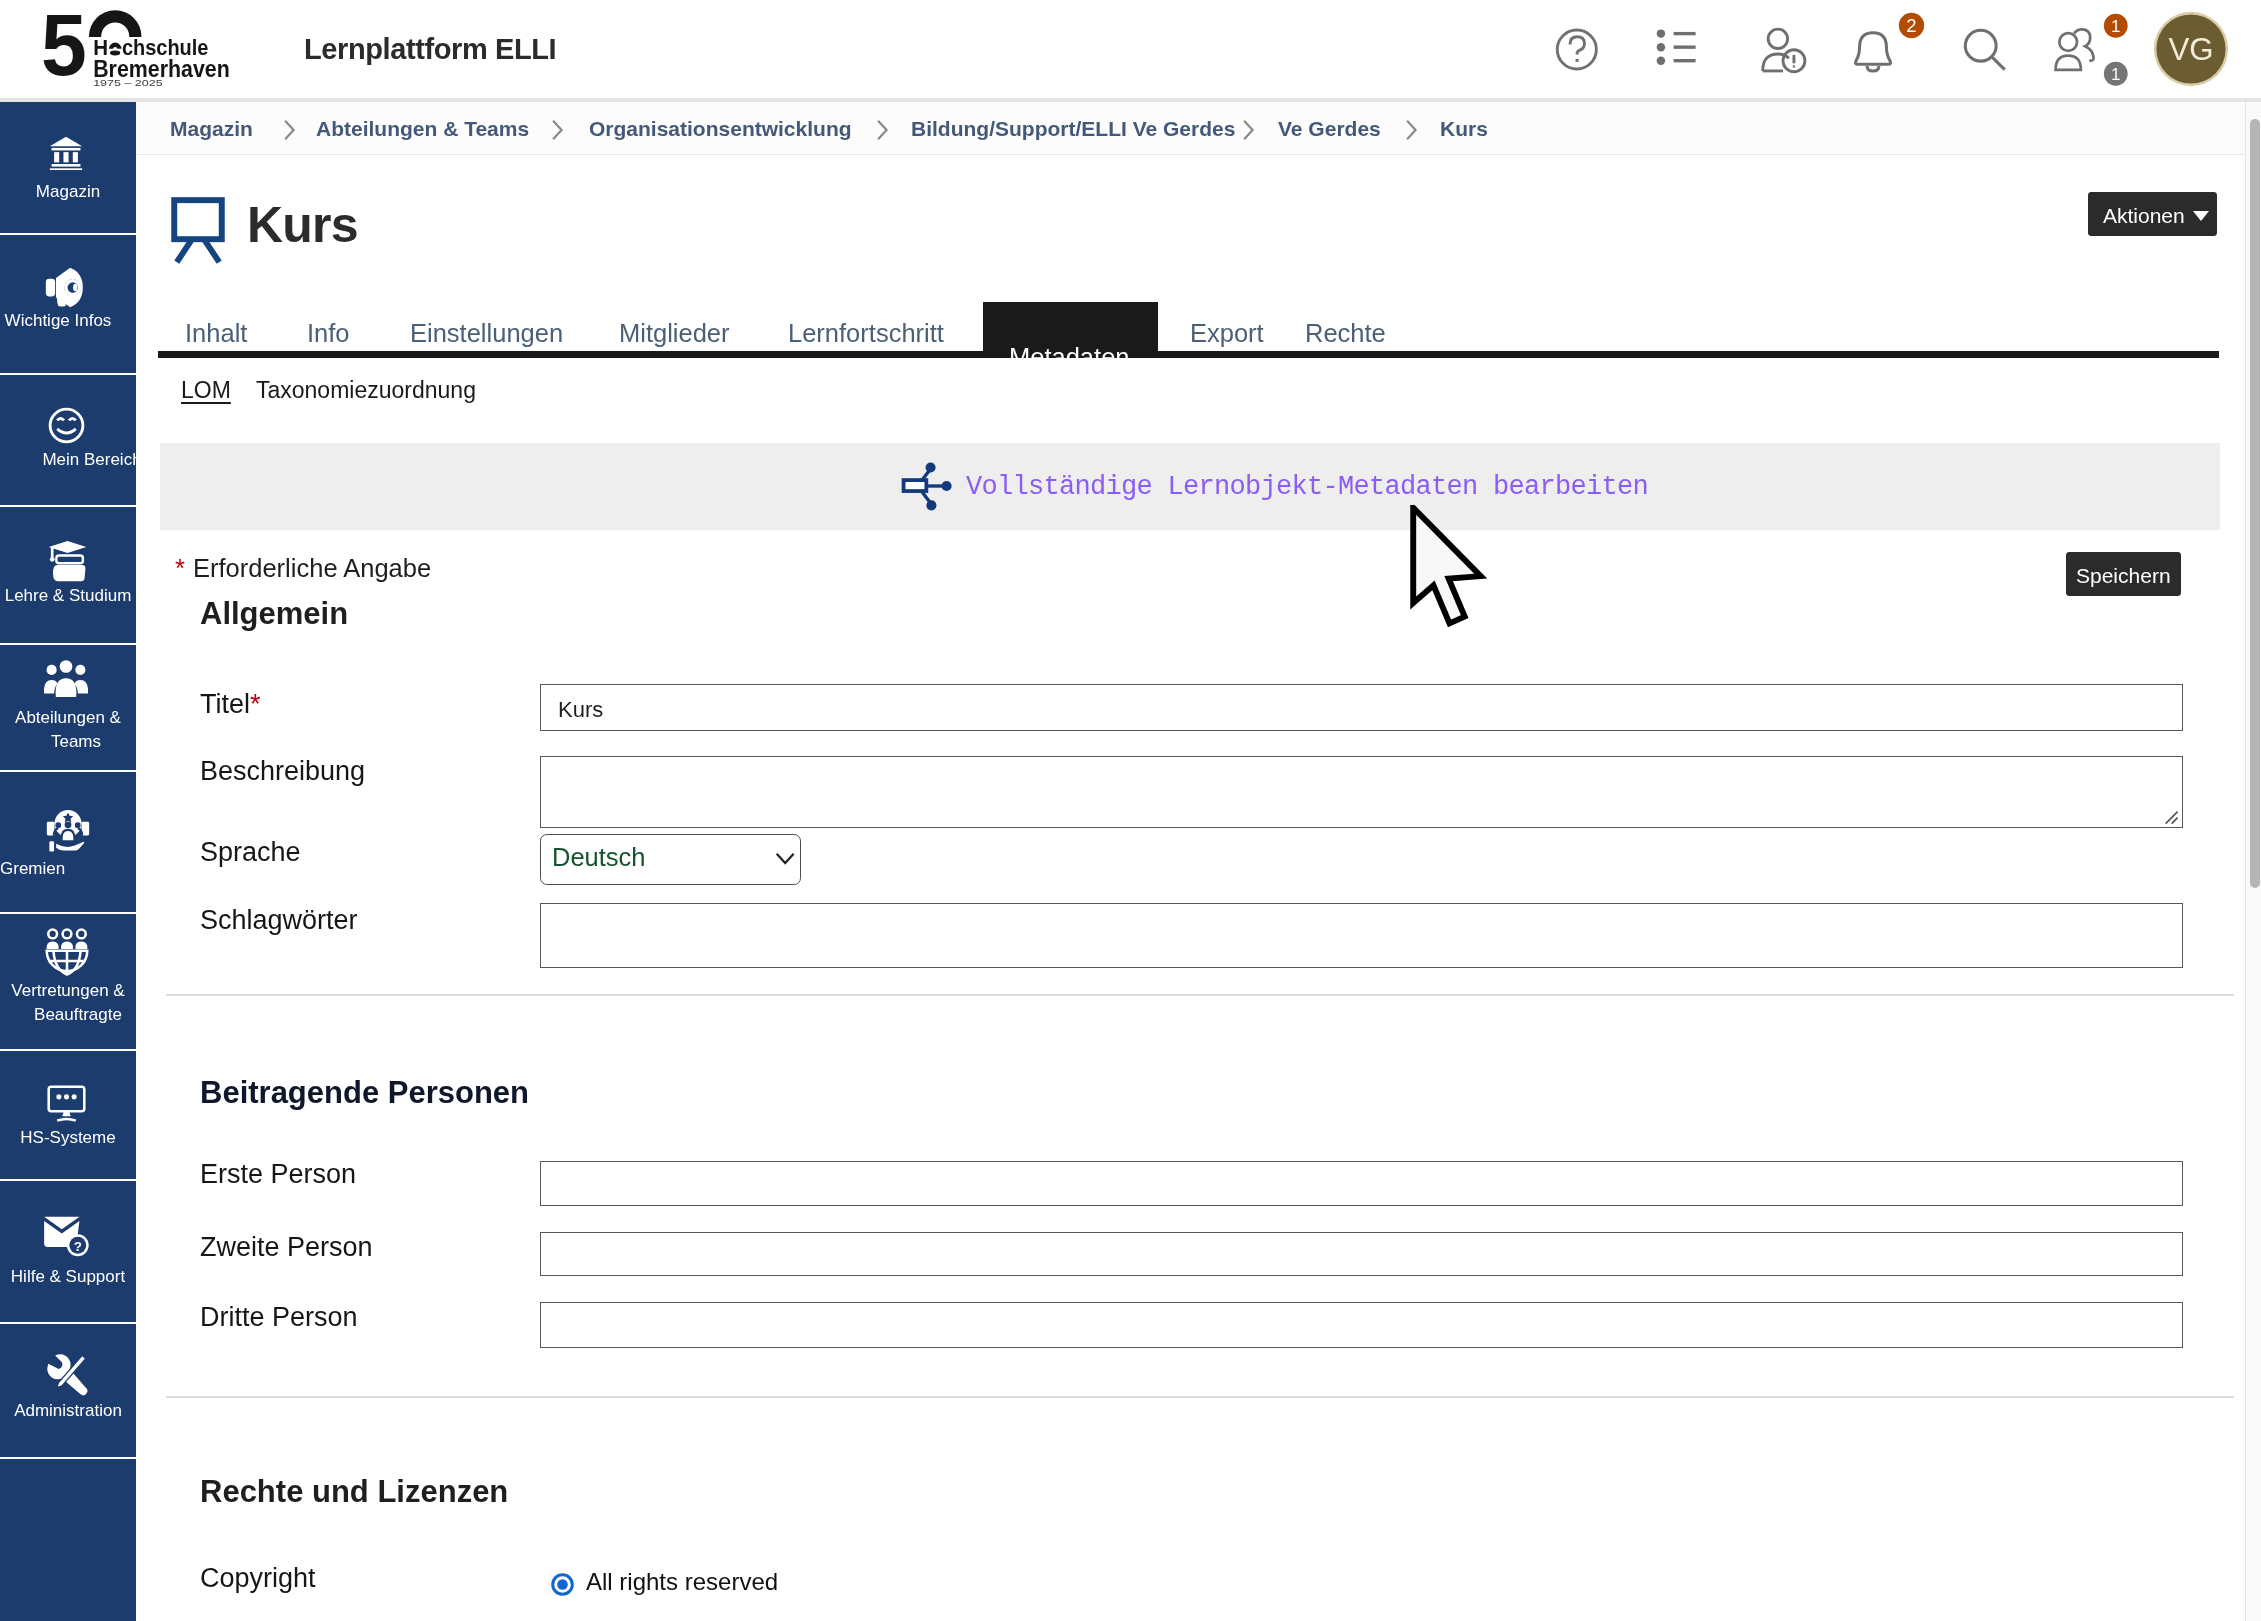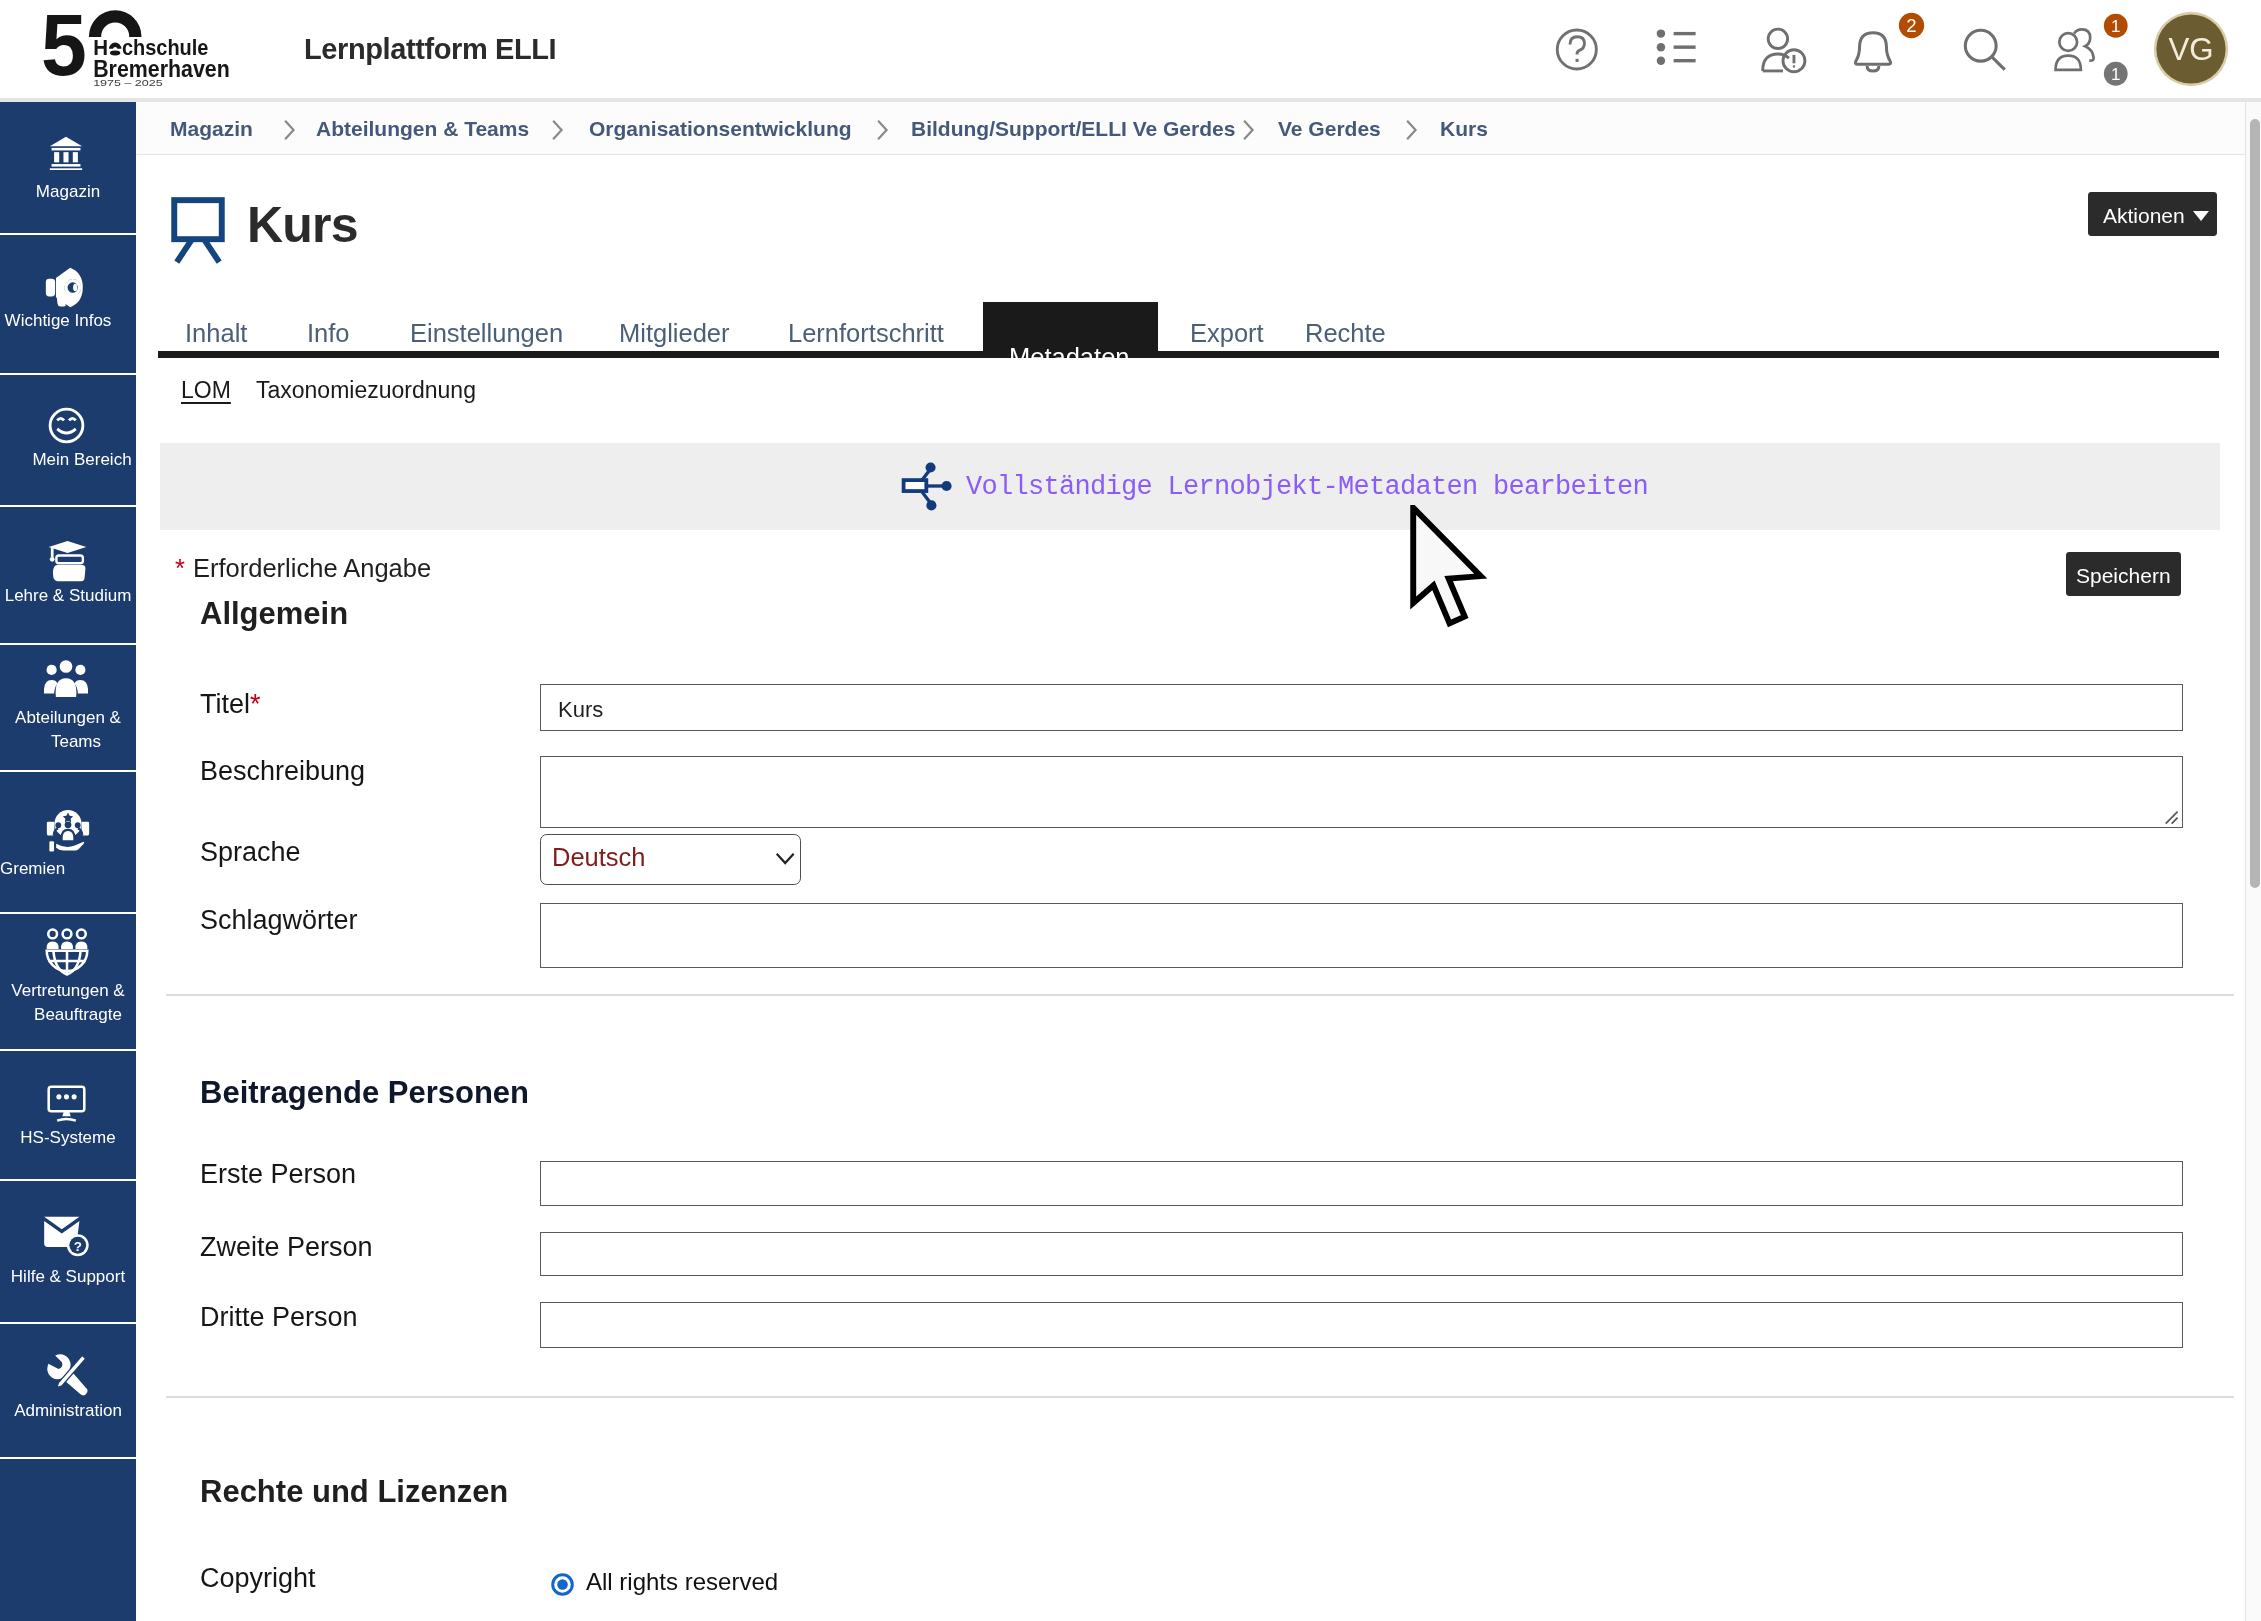--- a/index.html
+++ b/index.html
@@ -93,21 +93,21 @@
 <div class="abs" style="left:0;top:643px;width:136px;height:1.7px;background:#fff;"></div>
 <div class="abs" style="left:0;top:770px;width:136px;height:1.7px;background:#fff;"></div>
 <div class="abs" style="left:0;top:912px;width:136px;height:1.7px;background:#fff;"></div>
 <div class="abs" style="left:0;top:1049px;width:136px;height:1.7px;background:#fff;"></div>
 <div class="abs" style="left:0;top:1179px;width:136px;height:1.7px;background:#fff;"></div>
 <div class="abs" style="left:0;top:1322px;width:136px;height:1.7px;background:#fff;"></div>
 <div class="abs" style="left:0;top:1457px;width:136px;height:1.7px;background:#fff;"></div>
 
 <div class="txt" style="left:0;top:183px;width:136px;text-align:center;font-size:17px;color:#fff;">Magazin</div>
 <div class="txt" style="left:0;top:312px;width:116px;text-align:center;font-size:17px;color:#fff;">Wichtige Infos</div>
-<div class="txt" style="left:0;top:451px;width:164px;text-align:center;font-size:17px;color:#fff;">Mein Bereich</div>
+<div class="txt" style="left:10px;top:451px;width:164px;text-align:center;font-size:17px;color:#fff;">Mein Bereich</div>
 <div class="txt" style="left:0;top:587px;width:136px;text-align:center;font-size:17px;color:#fff;">Lehre &amp; Studium</div>
 <div class="txt" style="left:0;top:709px;width:136px;text-align:center;font-size:17px;color:#fff;">Abteilungen &amp;</div>
 <div class="txt" style="left:0;top:733px;width:152px;text-align:center;font-size:17px;color:#fff;">Teams</div>
 <div class="txt" style="left:0;top:860px;width:136px;font-size:17px;color:#fff;">Gremien</div>
 <div class="txt" style="left:0;top:982px;width:136px;text-align:center;font-size:17px;color:#fff;">Vertretungen &amp;</div>
 <div class="txt" style="left:0;top:1006px;width:156px;text-align:center;font-size:17px;color:#fff;">Beauftragte</div>
 <div class="txt" style="left:0;top:1129px;width:136px;text-align:center;font-size:17px;color:#fff;">HS-Systeme</div>
 <div class="txt" style="left:0;top:1268px;width:136px;text-align:center;font-size:17px;color:#fff;">Hilfe &amp; Support</div>
 <div class="txt" style="left:0;top:1402px;width:136px;text-align:center;font-size:17px;color:#fff;">Administration</div>
 
@@ -275,21 +275,21 @@
 
   <div class="txt" style="left:200px;top:758px;font-size:27px;color:#161616;">Beschreibung</div>
   <div class="abs" style="left:540px;top:756px;width:1643px;height:72px;border:1.7px solid #595959;background:#fff;"></div>
   <svg class="abs" style="left:2164px;top:810px;" width="15.3" height="15.3" viewBox="0 0 18 18" stroke="#555" stroke-width="2">
     <line x1="2" y1="16" x2="16" y2="2"></line>
       <line x1="9" y1="16" x2="16" y2="9"></line>
   </svg>
 
   <div class="txt" style="left:200px;top:839px;font-size:27px;color:#161616;">Sprache</div>
   <div class="abs" style="left:540px;top:834px;width:261px;height:51px;border:1.7px solid #4e4e4e;border-radius:6.8px;background:#fff;"></div>
-  <div class="txt" style="left:552px;top:845px;font-size:25.5px;color:#7f1d1d;">Deutsch</div>
+  <div class="txt" style="left:552px;top:845px;font-size:25.5px;color:#14532d;">Deutsch</div>
   <svg class="abs" style="left:775px;top:852px;" width="20.4" height="12.7" viewBox="0 0 24 15" fill="none" stroke="#222" stroke-width="2.6">
       <polyline points="2,2 12,13 22,2"></polyline>
     </svg>
 
   <div class="txt" style="left:200px;top:907px;font-size:27px;color:#161616;">Schlagwörter</div>
   <div class="abs" style="left:540px;top:903px;width:1643px;height:65px;border:1.7px solid #595959;background:#fff;"></div>
 
   <div class="abs" style="left:166px;top:994px;width:2068px;height:1.7px;background:#dcdcdc;"></div>
 
   <div class="txt" style="left:200px;top:1077px;font-size:31px;font-weight:bold;color:#0f172a;">Beitragende Personen</div>

